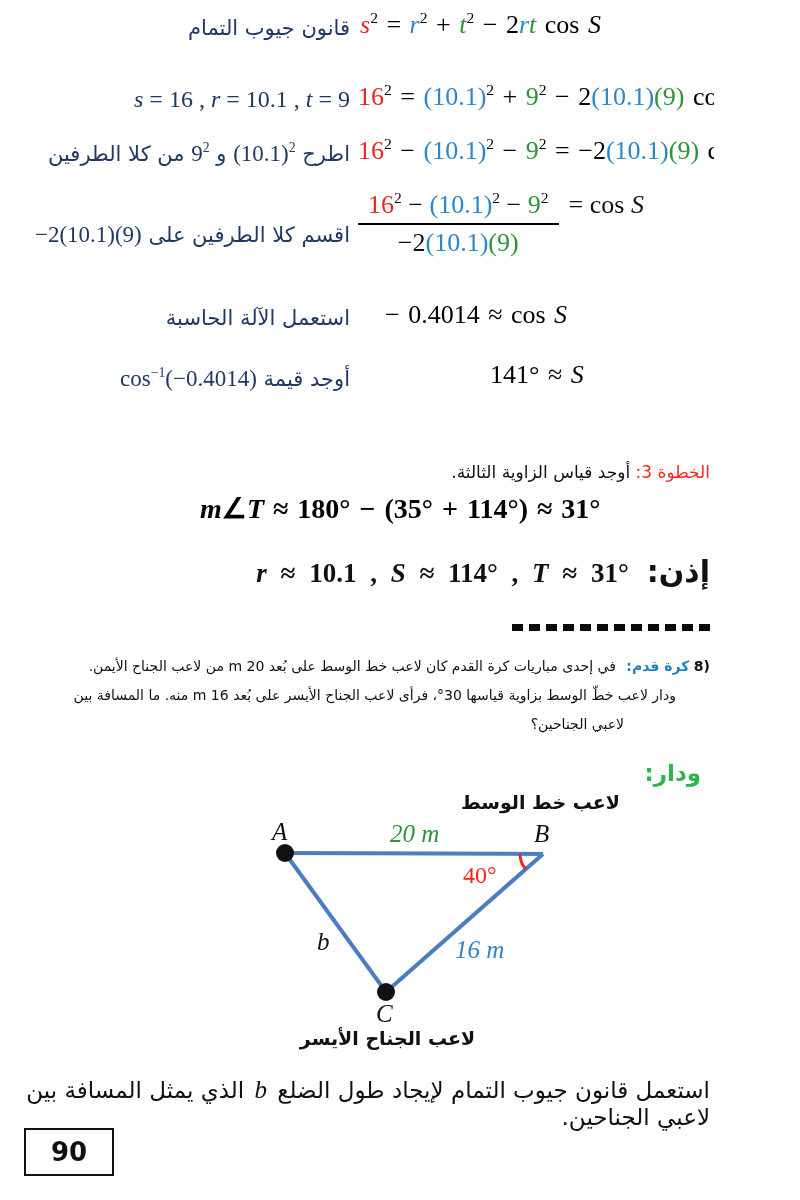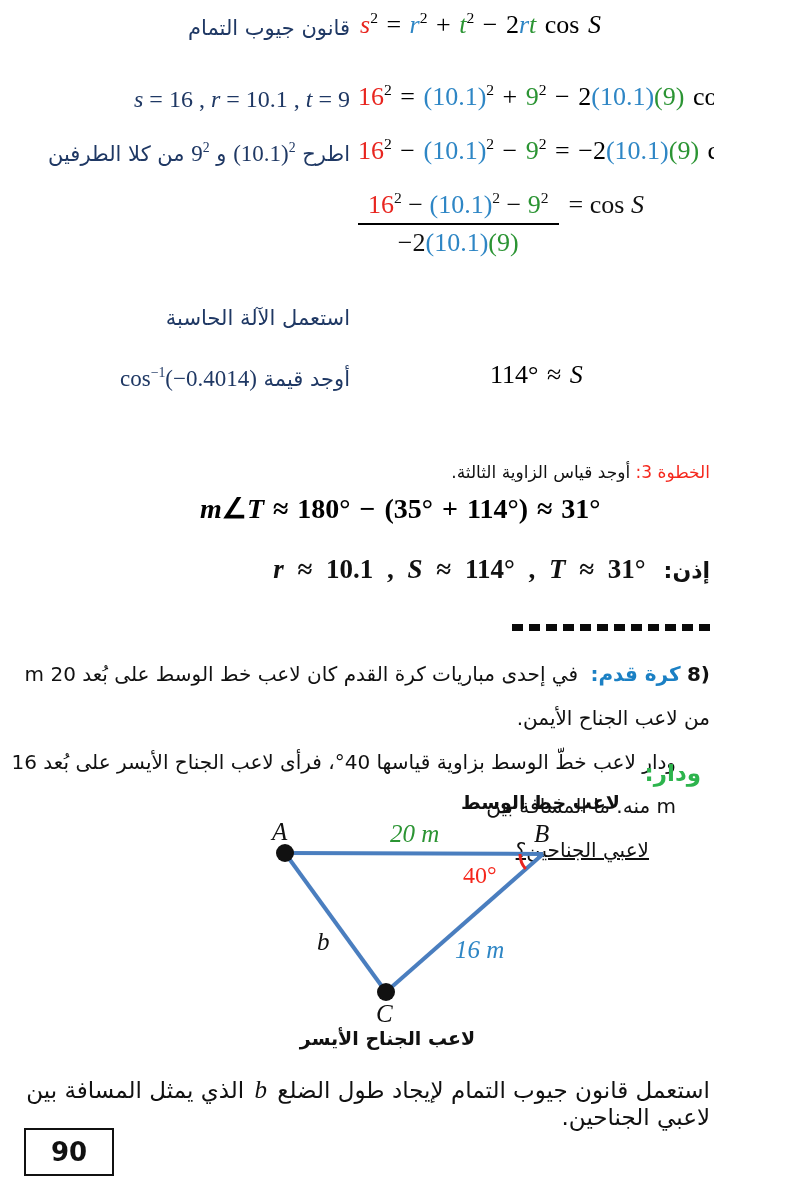--- a/index.html
+++ b/index.html
@@ -22,32 +22,32 @@
   .frac{display:inline-block;text-align:center;font-family:"Liberation Serif",serif;font-size:26px;white-space:nowrap;}
   .frac .num{padding:0 10px 3px 10px;border-bottom:2.5px solid #000;}
   .frac .den{padding-top:3px;}
   .frac-rhs{font-family:"Liberation Serif",serif;font-size:26px;margin-left:10px;white-space:nowrap;}
 
   .step3{position:absolute;right:4px;top:462px;direction:rtl;font-size:17px;white-space:nowrap;}
   .step3 .step-title{color:var(--step_red);}
   .mangle{left:200px;top:492px;font-size:28px;font-weight:bold;}
 
   .result{position:absolute;right:4px;top:554px;direction:rtl;white-space:nowrap;}
-  .result .intro{font-weight:bold;font-size:22px;margin-left:18px;}
+  .result .intro{font-weight:bold;font-size:30px;margin-left:18px;}
   .res-eq{font-family:"Liberation Serif",serif;font-weight:bold;font-size:27px;word-spacing:7px;direction:ltr;display:inline-block;}
 
   .dashes{position:absolute;left:512px;top:624px;width:278px;height:7px;
           background:repeating-linear-gradient(90deg,#0a0a0a 0 11px,transparent 11px 17px);}
 
   .problem{position:absolute;right:4px;left:0;top:652px;direction:rtl;text-align:right;
-           font-size:20px;line-height:44px;}
+           font-size:14px;line-height:29px;}
   .problem .pnum{font-weight:bold;}
   .problem .ptitle{font-weight:bold;color:var(--title_blue);margin-left:6px;}
   .problem .l2{margin-right:34px;}
-  .problem .l3{margin-right:61px;text-decoration:underline;}
+  .problem .l3{margin-right:86px;}
 
   .solution-label{position:absolute;right:13px;top:760px;color:var(--solution_green);
                   font-weight:bold;font-size:23px;direction:rtl;}
 
   .diagram{position:absolute;left:0;top:778px;width:800px;height:292px;}
   .diagram svg{position:absolute;left:0;top:0;}
   .dlabel{position:absolute;font-weight:bold;font-size:19px;direction:rtl;text-align:center;white-space:nowrap;}
   .dvar{position:absolute;font-family:"Liberation Serif",serif;font-style:italic;font-size:25px;white-space:nowrap;}
   .d-green{color:var(--green);}
   .d-blue{color:var(--blue);}
@@ -66,52 +66,54 @@
 
   <div class="lbl" style="top:16px">قانون جيوب التمام</div>
   <div class="meq" style="left:360px;top:10px"><span style="color: rgb(232, 37, 31); font-style: italic;">s</span><sup>2</sup><span> = </span><span style="color: rgb(46, 134, 197); font-style: italic;">r</span><sup>2</sup><span> + </span><span style="color: rgb(43, 148, 51); font-style: italic;">t</span><sup>2</sup><span> − 2</span><span style="color: rgb(46, 134, 197); font-style: italic;">r</span><span style="color: rgb(43, 148, 51); font-style: italic;">t</span><span> cos </span><span style="font-style: italic;">S</span></div>
 
   <div class="lbl-math" style="top:86px"><span style="font-style: italic;">s</span><span> = 16 , </span><span style="font-style: italic;">r</span><span> = 10.1 , </span><span style="font-style: italic;">t</span><span> = 9</span></div>
   <div class="meq" style="left:358px;top:82px"><span style="color: rgb(232, 37, 31);">16</span><sup>2</sup><span> = </span><span style="color: rgb(46, 134, 197);">(10.1)</span><sup>2</sup><span> + </span><span style="color: rgb(43, 148, 51);">9</span><sup>2</sup><span> − 2</span><span style="color: rgb(46, 134, 197);">(10.1)</span><span style="color: rgb(43, 148, 51);">(9)</span><span> cos </span><span style="font-style: italic;">S</span></div>
 
   <div class="lbl" style="top:141px"><span>اطرح </span><span dir="ltr"><span>(10.1)</span><sup>2</sup></span><span> و </span><span dir="ltr"><span>9</span><sup>2</sup></span><span> من كلا الطرفين</span></div>
   <div class="meq" style="left:358px;top:136px"><span style="color: rgb(232, 37, 31);">16</span><sup>2</sup><span> − </span><span style="color: rgb(46, 134, 197);">(10.1)</span><sup>2</sup><span> − </span><span style="color: rgb(43, 148, 51);">9</span><sup>2</sup><span> = −2</span><span style="color: rgb(46, 134, 197);">(10.1)</span><span style="color: rgb(43, 148, 51);">(9)</span><span> cos </span><span style="font-style: italic;">S</span></div>
 
+  <div class="lbl" style="top:222px"><span>اقسم كلا الطرفين على </span><span dir="ltr"><span>−2(10.1)(9)</span></span></div>
   <div class="frac-row">
     <span class="frac">
       <span class="num" style="display:block"><span style="color: rgb(232, 37, 31);">16</span><sup>2</sup><span> − </span><span style="color: rgb(46, 134, 197);">(10.1)</span><sup>2</sup><span> − </span><span style="color: rgb(43, 148, 51);">9</span><sup>2</sup></span>
       <span class="den" style="display:block"><span>−2</span><span style="color: rgb(46, 134, 197);">(10.1)</span><span style="color: rgb(43, 148, 51);">(9)</span></span>
     </span>
     <span class="frac-rhs"><span>= cos </span><span style="font-style: italic;">S</span></span>
   </div>
 
   <div class="lbl" style="top:306px">استعمل الآلة الحاسبة</div>
+  <div class="meq" style="left:385px;top:300px"><span>− 0.4014 ≈ cos </span><span style="font-style: italic;">S</span></div>
 
   <div class="lbl" style="top:366px"><span>أوجد قيمة </span><span dir="ltr"><span>cos</span><sup>−1</sup><span>(−0.4014)</span></span></div>
-  <div class="meq" style="left:490px;top:360px"><span>114° ≈ </span><span style="font-style: italic;">S</span></div>
+  <div class="meq" style="left:490px;top:360px"><span>141° ≈ </span><span style="font-style: italic;">S</span></div>
 
   <div class="step3">
     <span class="step-title">الخطوة 3:</span>
     <span>أوجد قياس الزاوية الثالثة.</span>
   </div>
   <div class="meq mangle"><span style="font-style: italic;">m</span><span>∠</span><span style="font-style: italic;">T</span><span> ≈ 180° − (35° + 114°) ≈ 31°</span></div>
 
   <div class="result">
     <span class="intro">إذن:</span><span class="res-eq" dir="ltr"><span style="font-style: italic;">r</span><span> ≈ 10.1 , </span><span style="font-style: italic;">S</span><span> ≈ 114° , </span><span style="font-style: italic;">T</span><span> ≈ 31°</span></span>
   </div>
 
   <div class="dashes"></div>
 
   <div class="problem">
     <div>
       <span class="pnum" dir="ltr">8)</span>
       <span class="ptitle">كرة قدم:</span>
       <span>في إحدى مباريات كرة القدم كان لاعب خط الوسط على بُعد 20 m من لاعب الجناح الأيمن.</span>
     </div>
-    <div class="l2">ودار لاعب خطّ الوسط بزاوية قياسها 40°، فرأى لاعب الجناح الأيسر على بُعد 16 m منه. ما المسافة بين</div>
+    <div class="l2">ودار لاعب خطّ الوسط بزاوية قياسها 30°، فرأى لاعب الجناح الأيسر على بُعد 16 m منه. ما المسافة بين</div>
     <div class="l3">لاعبي الجناحين؟</div>
   </div>
 
   <div class="solution-label">ودار:</div>
 
   <div class="diagram">
     <svg width="800" height="292" viewBox="0 0 800 292">
       <line x1="285" y1="75" x2="543" y2="76" stroke="#4a7ebf" stroke-width="4"></line>
       <line x1="543" y1="76" x2="386" y2="214" stroke="#4a7ebf" stroke-width="4"></line>
       <line x1="285" y1="75" x2="386" y2="214" stroke="#4a7ebf" stroke-width="4"></line>

